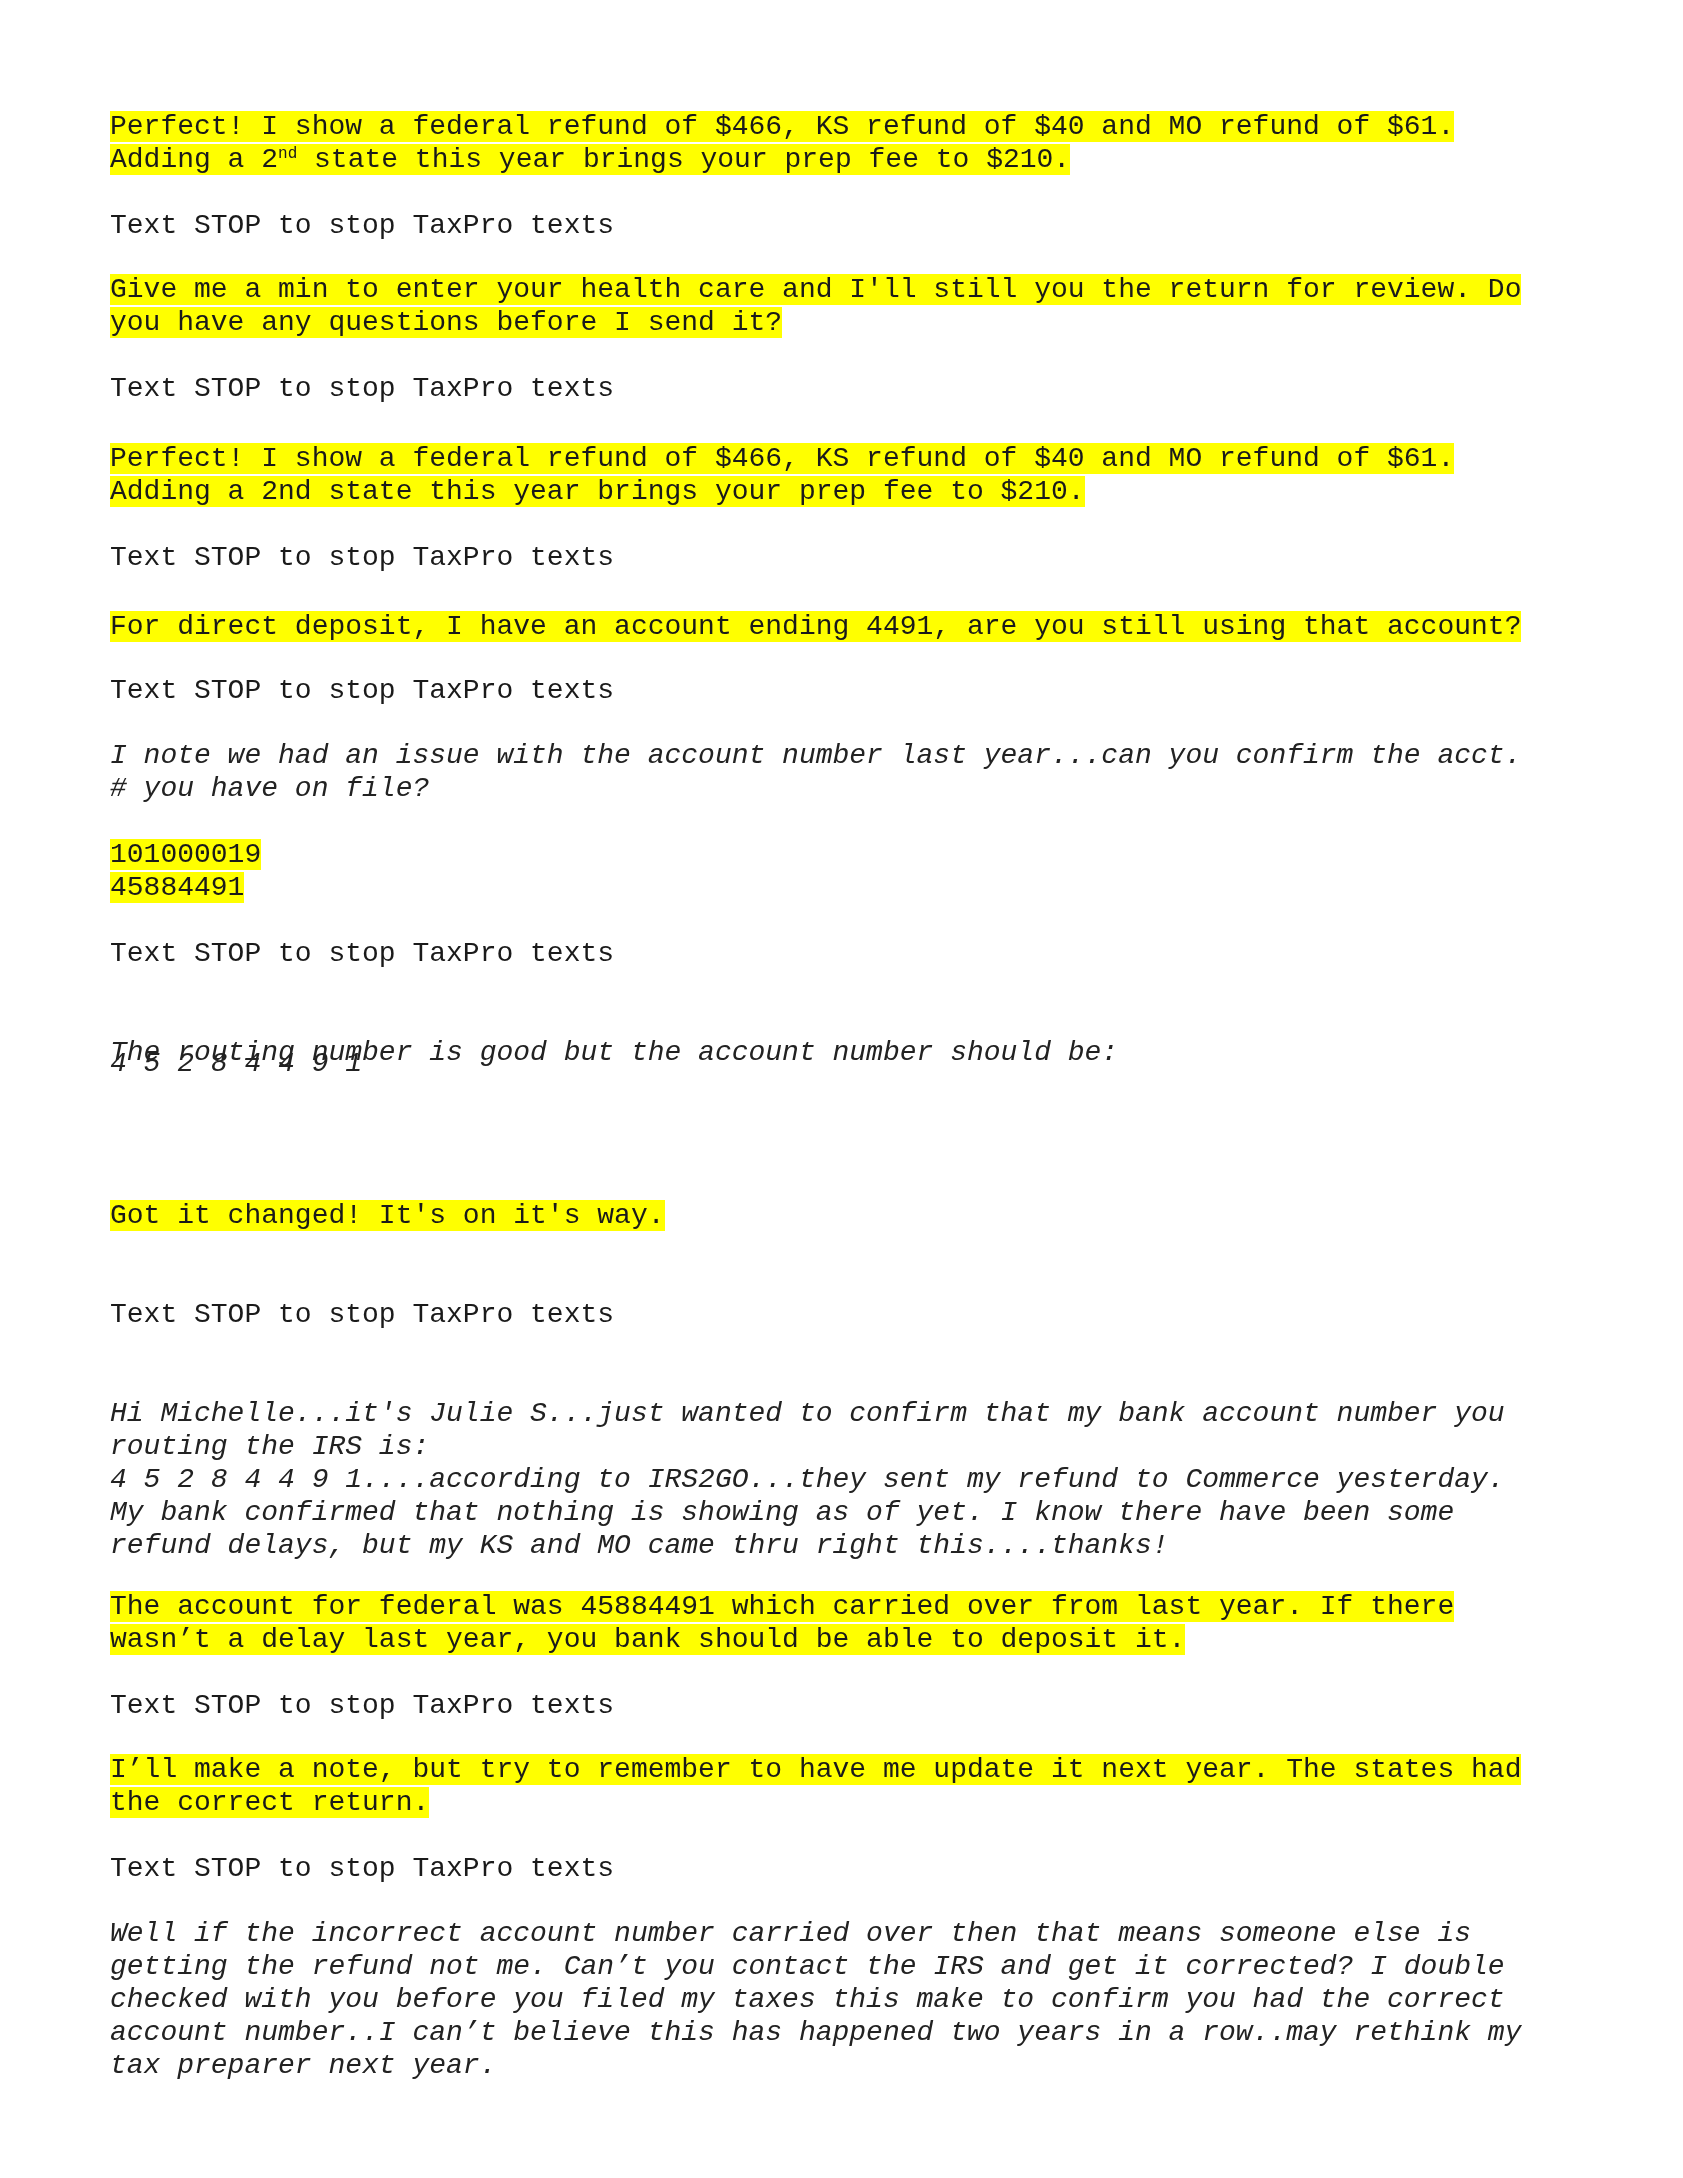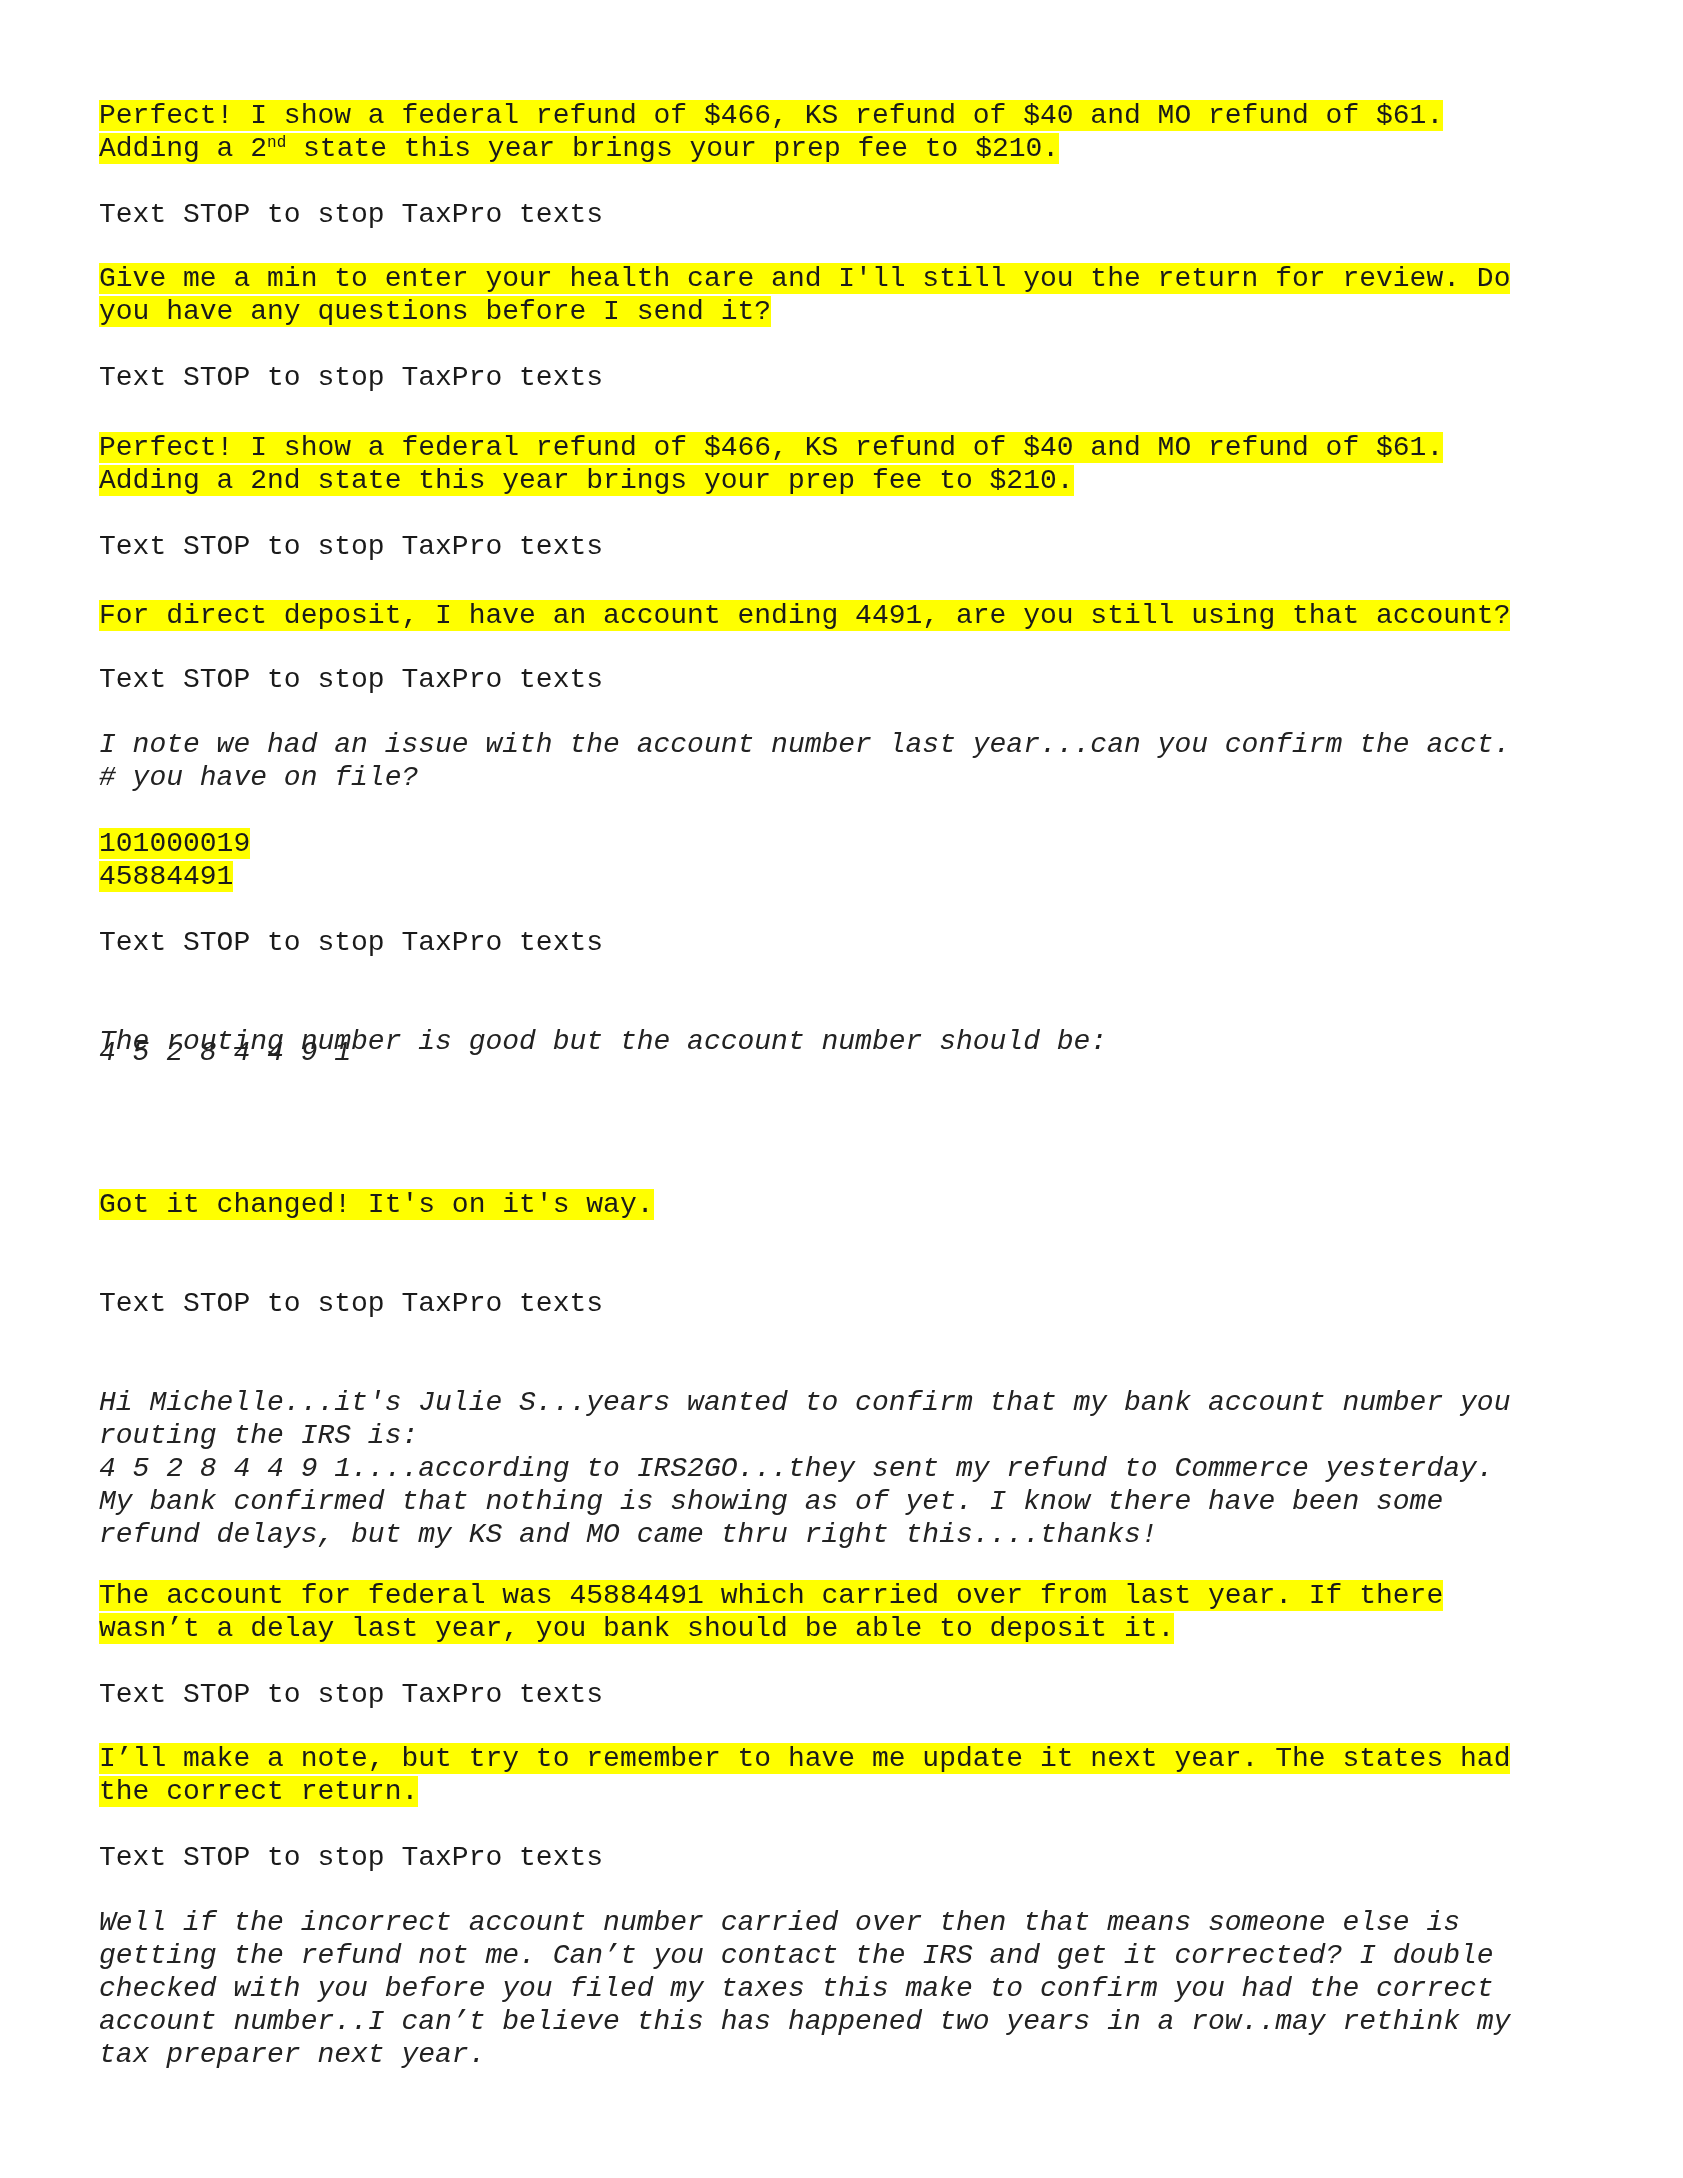--- a/index.html
+++ b/index.html
@@ -2,21 +2,21 @@
 <html><head>
   <meta charset="utf-8">
   <style>
     html, body { margin: 0; padding: 0; background: #ffffff; }
     body { width: 1683px; height: 2178px; position: relative; overflow: hidden; }
     .page { position: absolute; left: 99px; top: 0; width: 1485px; }
     .para {
       position: absolute; left: 0;
       font-family: "Liberation Mono", "DejaVu Sans Mono", monospace;
       font-size: 28px; line-height: 33px; color: #1a1a1a;
-      white-space: pre; margin: 0;
+      white-space: pre; margin: 11px;
     }
     .hl span.line { background: #ffff00; }
     .it { font-style: italic; color: #222; }
     .line { display: inline; }
     sup { font-size: 16px; line-height: 0; vertical-align: 9px; }
   </style>
 </head>
 <body>
 
 <div class="page">
@@ -49,21 +49,21 @@
   <div class="para" style="top:926px"><span class="line">Text STOP to stop TaxPro texts</span></div>
 
   <div class="para it" style="top:1025px"><span class="line">The routing number is good but the account number should be:</span></div>
 
   <div class="para it" style="top:1036px"><span class="line">4 5 2 8 4 4 9 1</span></div>
 
   <div class="para hl" style="top:1188px"><span class="line">Got it changed! It's on it's way.</span></div>
 
   <div class="para" style="top:1287px"><span class="line">Text STOP to stop TaxPro texts</span></div>
 
-  <div class="para it" style="top:1386px"><span class="line">Hi Michelle...it's Julie S...years wanted to confirm that my bank account number you</span>
+  <div class="para it" style="top:1386px"><span class="line">Hi Michelle...it's Julie S...just wanted to confirm that my bank account number you</span>
 <span class="line">routing the IRS is:</span>
 <span class="line">4 5 2 8 4 4 9 1....according to IRS2GO...they sent my refund to Commerce yesterday.</span>
 <span class="line">My bank confirmed that nothing is showing as of yet. I know there have been some</span>
 <span class="line">refund delays, but my KS and MO came thru right this....thanks!</span></div>
 
   <div class="para hl" style="top:1579px"><span class="line">The account for federal was 45884491 which carried over from last year. If there</span>
 <span class="line">wasn’t a delay last year, you bank should be able to deposit it.</span></div>
 
   <div class="para" style="top:1678px"><span class="line">Text STOP to stop TaxPro texts</span></div>
 

